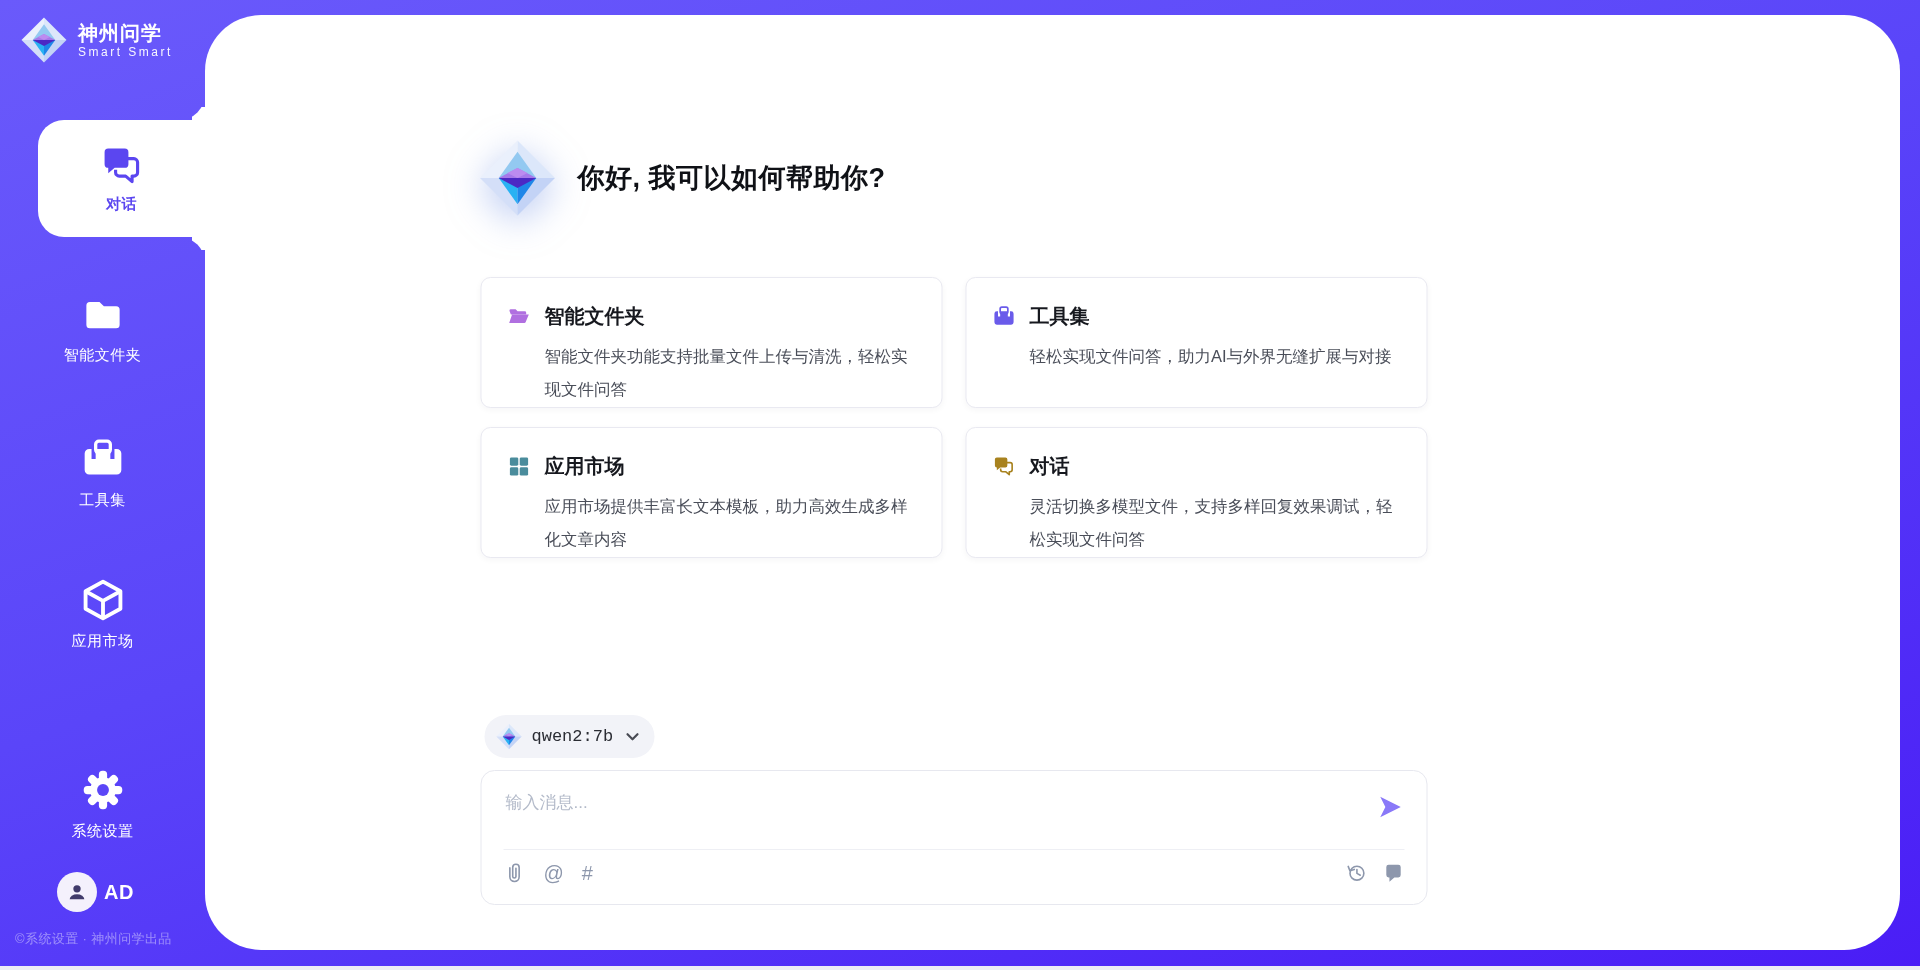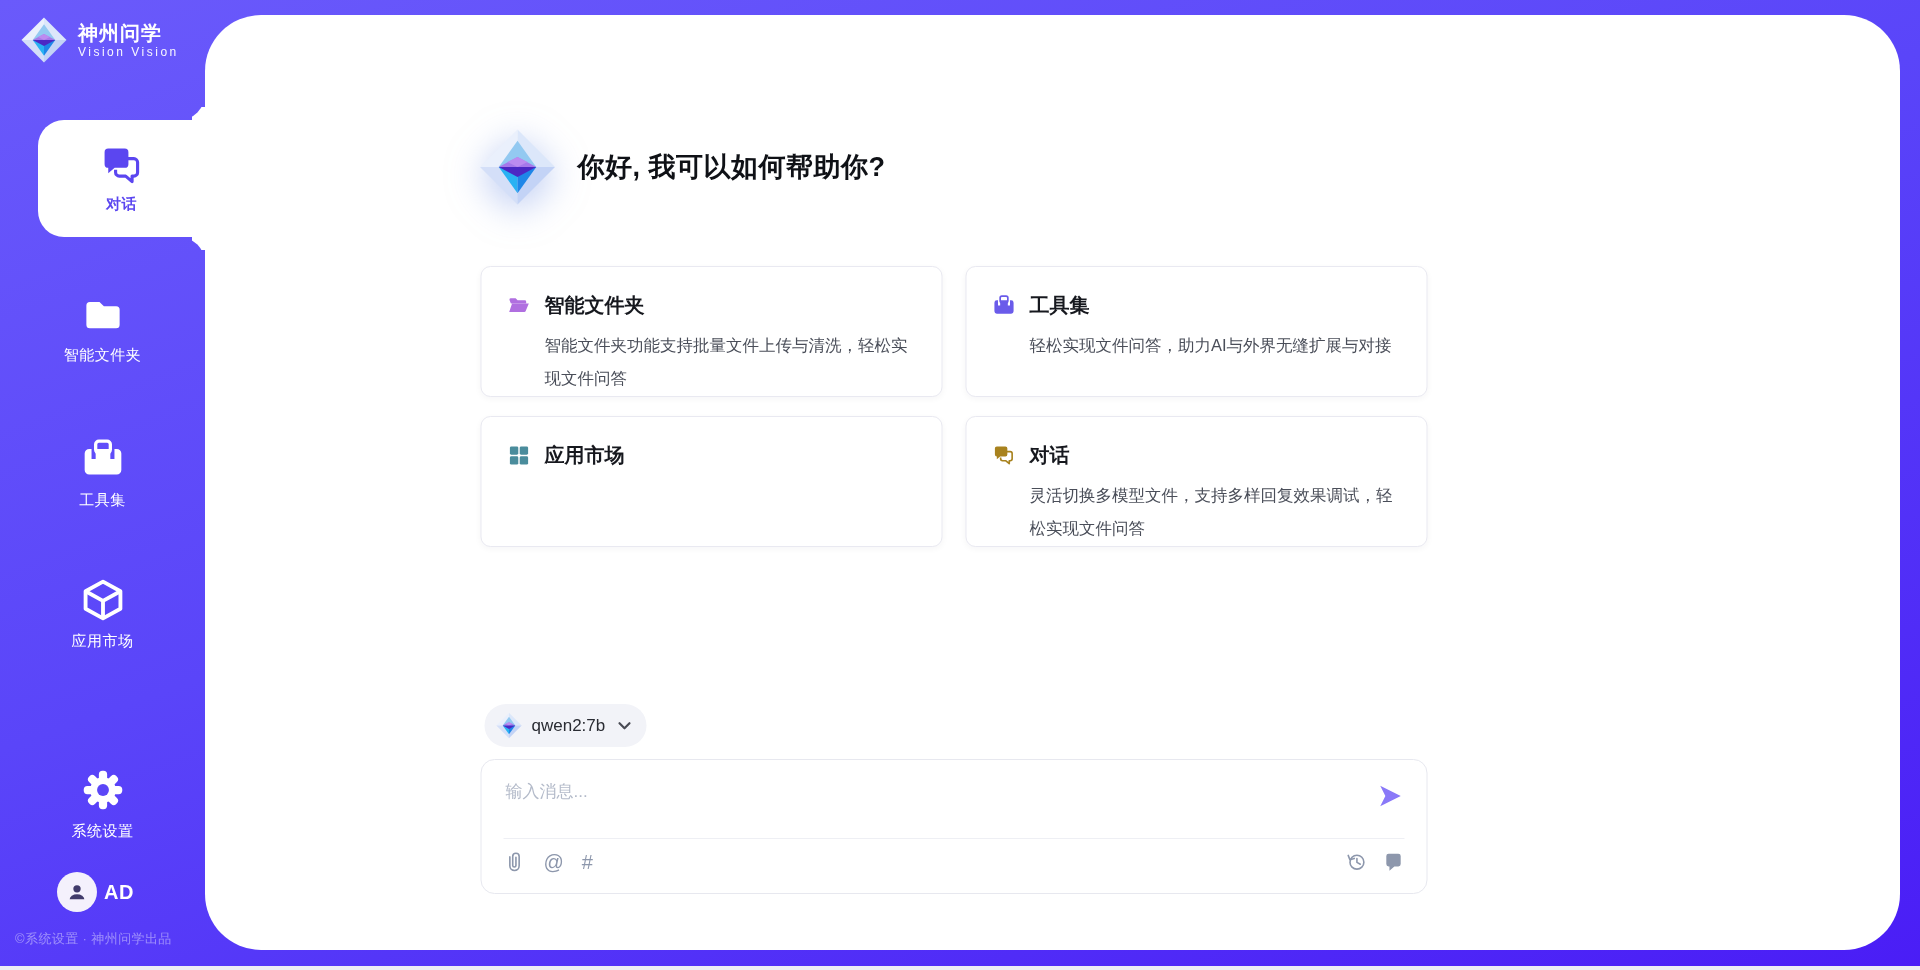--- a/index.html
+++ b/index.html
@@ -28,37 +28,37 @@
   .nav-label{font-size:15px;letter-spacing:.5px;}
   .nav-tab .nav-label{font-weight:600;}
   .ni-1{top:294px;} .ni-2{top:437px;} .ni-3{top:578px;} .ni-4{top:768px;}
   .user{position:absolute;left:57px;top:872px;display:flex;align-items:center;gap:7px;color:#fff;cursor:pointer;}
   .avatar{width:40px;height:40px;border-radius:50%;background:#F4F1FC;display:flex;
           align-items:center;justify-content:center;}
   .user-name{font-size:20px;font-weight:600;letter-spacing:.5px;}
   .side-footer{position:absolute;left:15px;top:930px;font-size:13px;color:rgba(255,255,255,.42);
                letter-spacing:.4px;white-space:nowrap;}
   
-  .content{position:absolute;left:50%;transform:translateX(-50%);width:947px;top:4px;height:880px;z-index:4;}
+  .content{position:absolute;left:50%;transform:translateX(-50%);width:947px;top:15px;height:880px;z-index:4;}
   .greeting{position:absolute;top:123px;left:-9px;display:flex;align-items:center;gap:20px;}
   .greeting-logo{width:80px;height:80px;filter:drop-shadow(0 8px 18px rgba(120,150,230,.5));}
   .greeting h1{font-size:27px;font-weight:700;color:#0F1116;margin:0;letter-spacing:.5px;}
   .cards{position:absolute;top:262px;left:-6px;width:947px;display:grid;
          grid-template-columns:1fr 1fr;column-gap:23px;row-gap:19px;}
   .card{background:#fff;border:1px solid #E9E9F1;border-radius:10px;height:131px;
         box-sizing:border-box;padding:25px 26px;box-shadow:0 2px 6px rgba(25,28,60,.04);cursor:pointer;}
   .card-head{display:flex;align-items:center;gap:14px;}
   .card-icon{width:23px;height:23px;flex:none;}
   .c-folder{color:#B06FE0;} .c-brief{color:#6A5BEA;} .c-grid{color:#4A8C9C;} .c-chat{color:#A8821E;}
   .card-title{font-size:20px;font-weight:700;color:#16181E;}
   .card-desc{margin:10px 0 0 37px;font-size:16.5px;color:#4A4E59;line-height:33px;}
   .model-pill{position:absolute;top:700px;left:-2px;display:inline-flex;align-items:center;gap:9px;
               background:#F2F3F8;border-radius:22px;padding:8px 15px 8px 11px;cursor:pointer;}
   .model-logo{width:27px;height:27px;}
-  .model-label{font-size:17px;color:#2A2C33;}
+  .model-label{font-size:17px;color:#2A2C33;font-family:Liberation Mono, monospace;}
   .chevron{width:14px;height:10px;color:#4A4C55;margin-left:3px;}
   .composer{position:absolute;top:755px;left:-6px;width:947px;height:135px;background:#fff;
             border:1px solid #E7E8EF;border-radius:14px;box-sizing:border-box;
             padding:14px 22px 8px;display:flex;flex-direction:column;}
   .composer-top{display:flex;flex:1;align-items:flex-start;}
   .composer textarea{flex:1;border:none;outline:none;resize:none;font-size:17px;color:#333;
             font-family:inherit;padding:6px 0 0 2px;height:52px;background:transparent;}
   .composer textarea::placeholder{color:#B3BAC9;}
   .send-btn{width:28px;height:28px;color:#8A79F8;margin-top:8px;cursor:pointer;flex:none;}
   .composer-divider{border:none;border-top:1px solid #EEEFF4;margin:0;}
@@ -148,21 +148,21 @@
 
   <div class="panel"></div>
 
   <aside class="sidebar">
     <div class="brand">
       <svg class="brand-logo" viewBox="0 0 64 64">
           <use href="#i-diamond"></use>
         </svg>
       <div>
         <div class="brand-name">神州问学</div>
-        <div class="brand-sub">Vision Vision</div>
+        <div class="brand-sub">Smart Smart</div>
       </div>
     </div>
 
     <div class="nav-tab">
       <svg width="44" height="44" viewBox="0 0 48 48">
           <use href="#i-chat"></use>
         </svg>
       <span class="nav-label">对话</span>
     </div>
 
@@ -234,20 +234,21 @@
         </div>
         <div class="card-desc">轻松实现文件问答，助力AI与外界无缝扩展与对接</div>
       </div>
       <div class="card">
         <div class="card-head">
           <svg class="card-icon c-grid" viewBox="0 0 48 48">
               <use href="#i-grid"></use>
             </svg>
           <span class="card-title">应用市场</span>
         </div>
+        <div class="card-desc">应用市场提供丰富长文本模板，助力高效生成多样化文章内容</div>
       </div>
       <div class="card">
         <div class="card-head">
           <svg class="card-icon c-chat" viewBox="0 0 48 48">
               <use href="#i-chat"></use>
             </svg>
           <span class="card-title">对话</span>
         </div>
         <div class="card-desc">灵活切换多模型文件，支持多样回复效果调试，轻松实现文件问答</div>
       </div>

